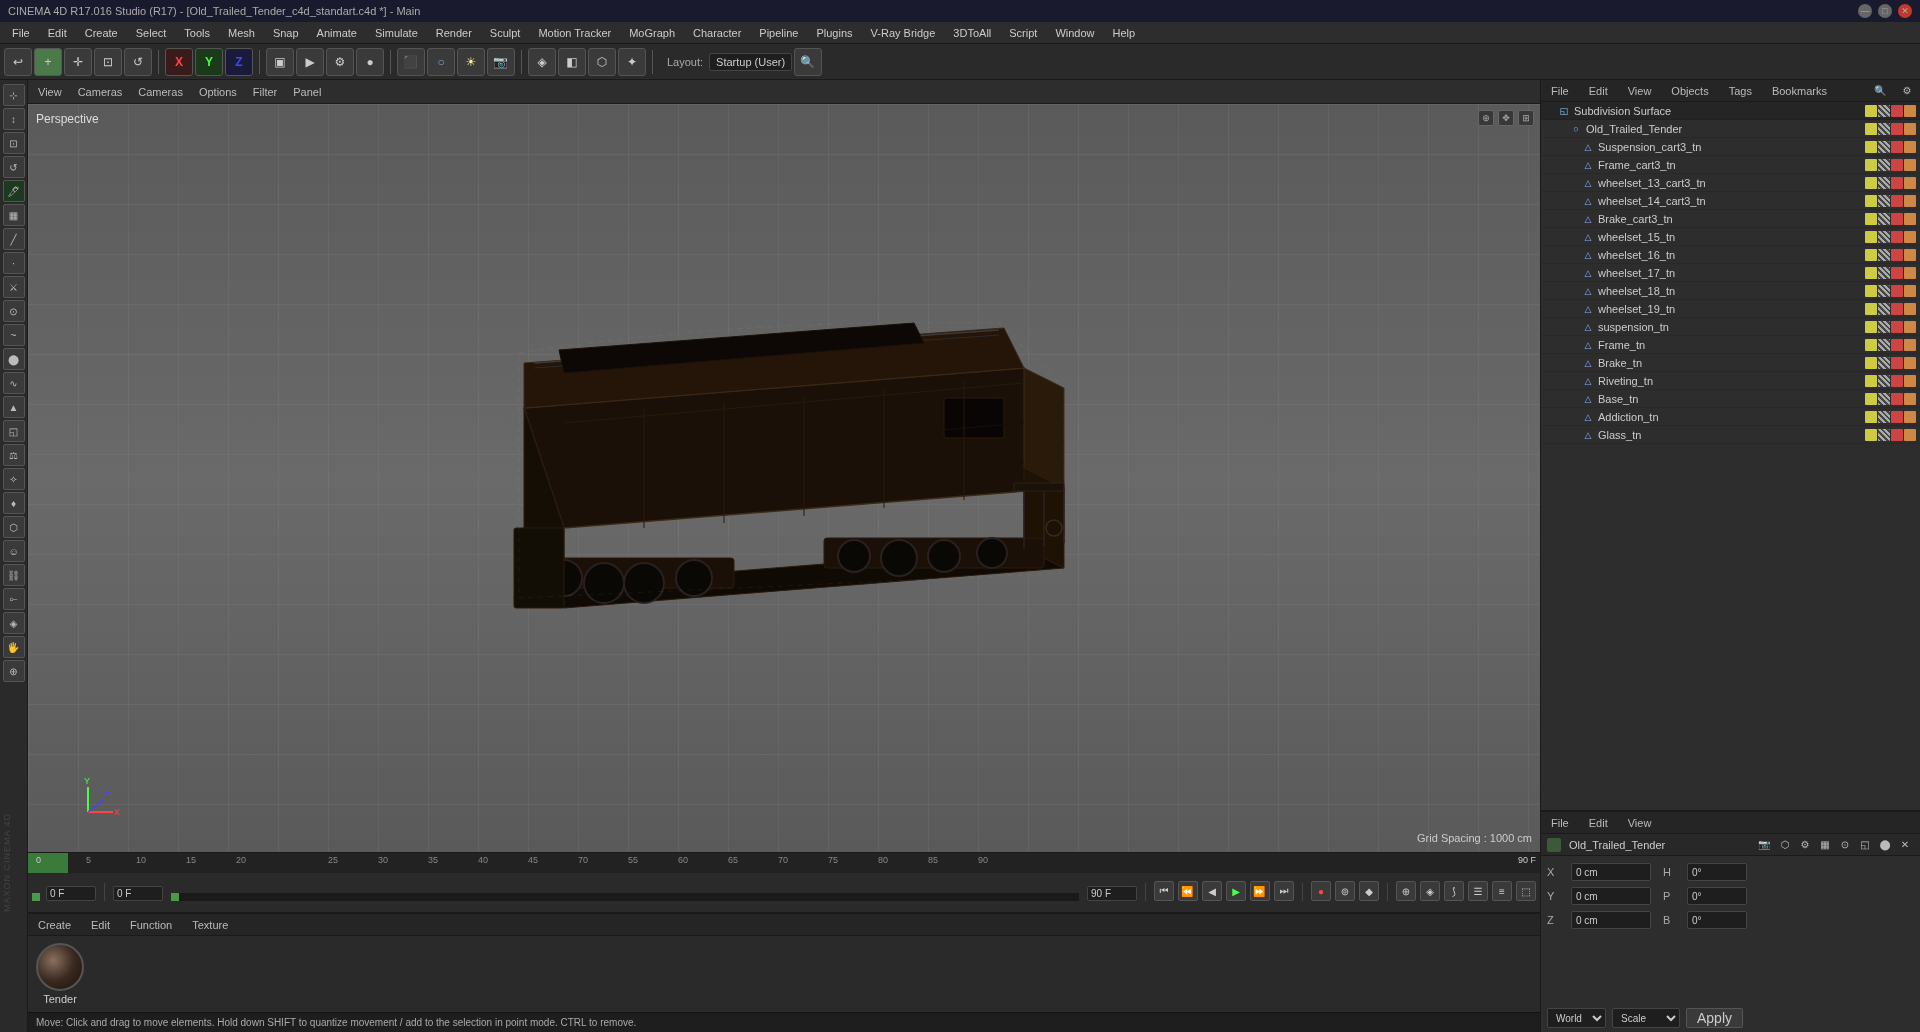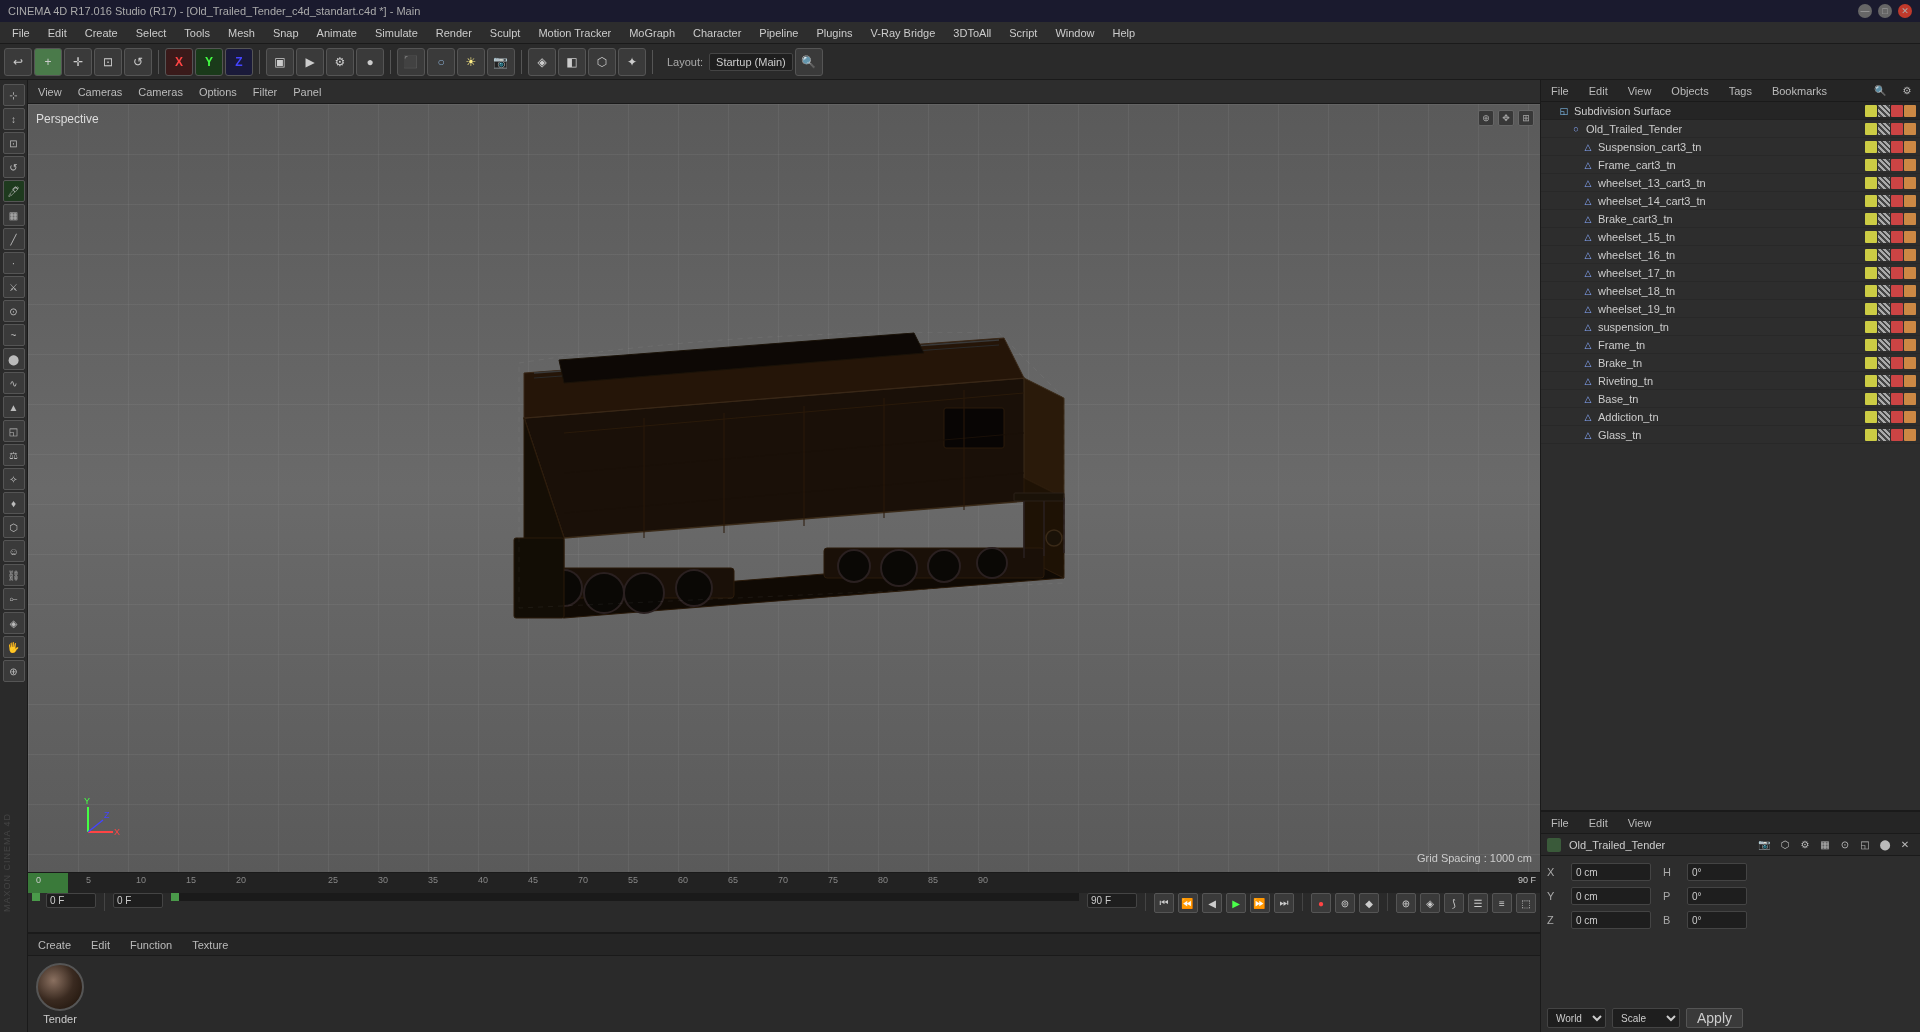--- a/index.html
+++ b/index.html
@@ -181,21 +181,21 @@
       background: #222;
       display: flex;
       align-items: center;
       padding: 0 4px;
       position: relative;
       overflow: hidden;
     }
     #timeline-controls {
       height: 28px;
       display: flex;
-      align-items: flex-start;
+      align-items: flex-end;
       padding: 0 4px;
       gap: 4px;
       background: #2a2a2a;
     }
 
     
     .transport-btn {
       width: 20px; height: 20px;
       background: #3a3a3a;
       border: 1px solid #555;
@@ -487,21 +487,21 @@
   <div class="toolbar-btn" style="color:#88aacc;">○</div>
   <div class="toolbar-btn" style="color:#ffee88;">☀</div>
   <div class="toolbar-btn" style="color:#aaaaaa;">📷</div>
   <div class="toolbar-separator"></div>
   <div class="toolbar-btn">◈</div>
   <div class="toolbar-btn">◧</div>
   <div class="toolbar-btn">⬡</div>
   <div class="toolbar-btn">✦</div>
   <div class="toolbar-separator"></div>
   <div style="margin-left: 8px; color: #aaa; font-size: 11px;">Layout:</div>
-  <div style="margin-left: 4px; color: #ccc; font-size: 11px; background: #1e1e1e; border: 1px solid #444; padding: 2px 6px; border-radius: 2px;">Startup (Main)</div>
+  <div style="margin-left: 4px; color: #ccc; font-size: 11px; background: #1e1e1e; border: 1px solid #444; padding: 2px 6px; border-radius: 2px;">Startup (User)</div>
   <div class="toolbar-btn">🔍</div>
 </div>
 
 <div id="main-layout">
 
   <div id="left-toolbar">
     <div class="lt-btn">⊹</div>
     <div class="lt-btn">↕</div>
     <div class="lt-btn">⊡</div>
     <div class="lt-btn">↺</div>
@@ -694,20 +694,23 @@
         <div class="bottom-menu">Texture</div>
       </div>
       <div id="material-area">
         <div style="display:flex; flex-direction:column; align-items:center; cursor:pointer;">
           <div id="material-thumb"></div>
           <div id="material-label" style="margin-top:2px;">Tender</div>
         </div>
       </div>
     </div>
 
+    <div id="statusbar">
+      <span>Move: Click and drag to move elements. Hold down SHIFT to quantize movement / add to the selection in point mode. CTRL to remove.</span>
+    </div>
 
   </div>
 
   <div id="right-panel">
 
     <div id="object-manager">
       <div id="object-manager-header">
         <div class="om-menu">File</div>
         <div class="om-menu">Edit</div>
         <div class="om-menu">View</div>

